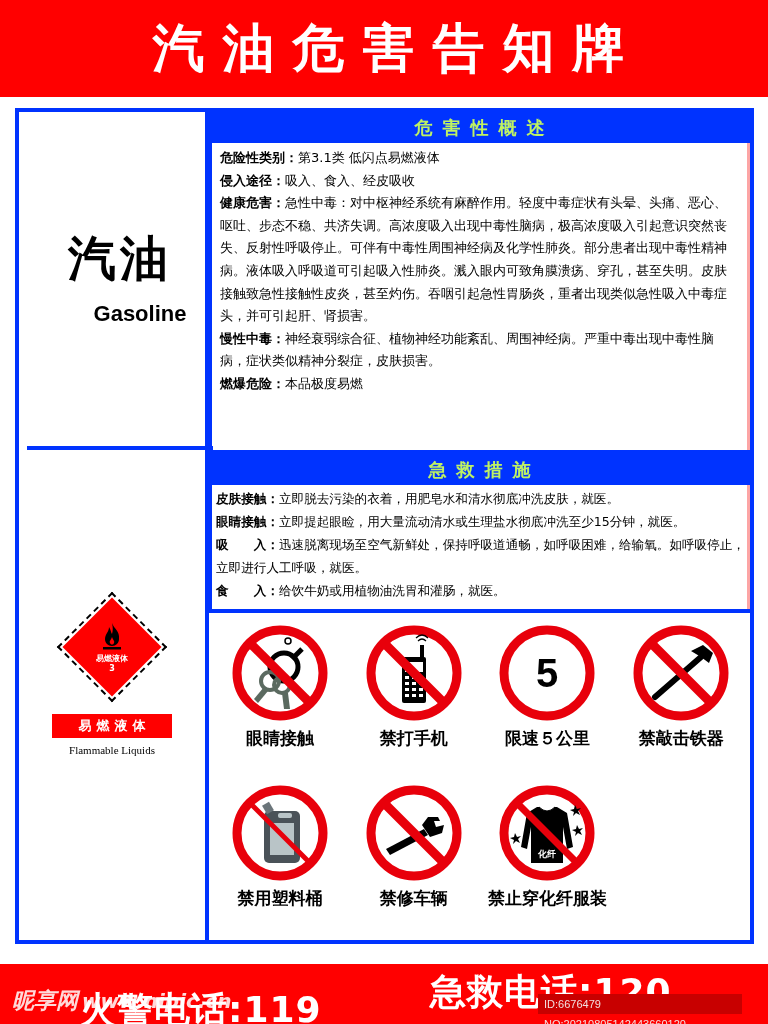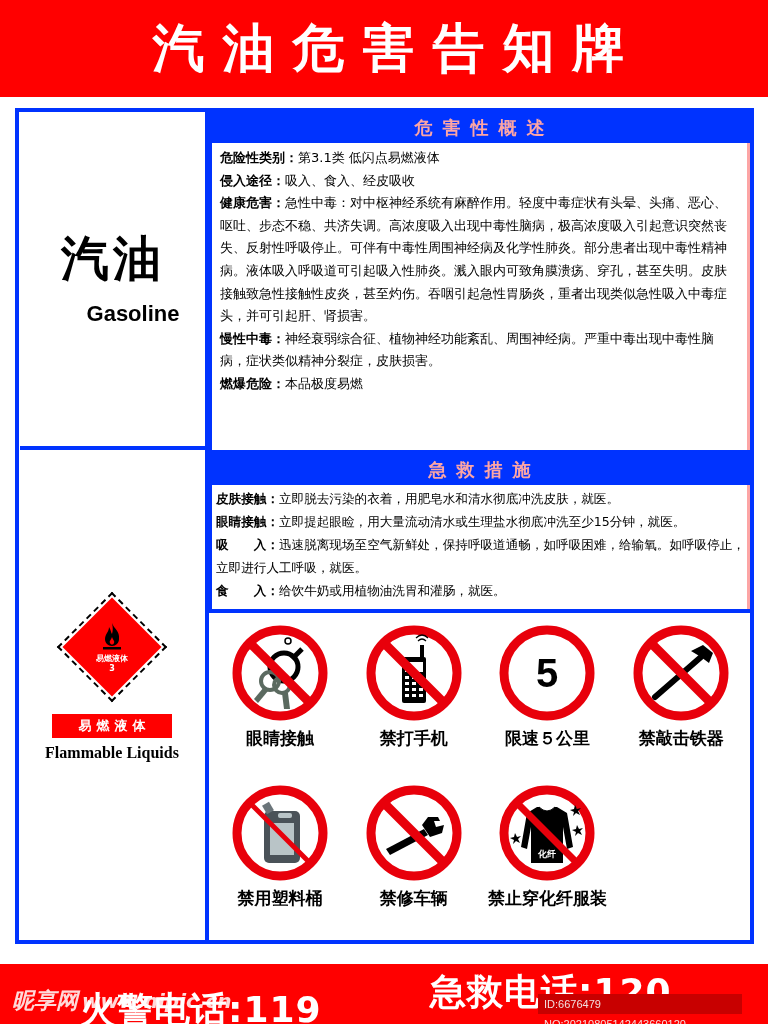--- a/index.html
+++ b/index.html
@@ -8,41 +8,41 @@
 
   .title-bar { position: absolute; left: 0; top: 0; width: 768px; height: 97px; background: #ff0000;
     display: flex; align-items: center; justify-content: center; padding-left: 9px; }
   .title-bar .t { color: #fff; font-size: 52px; font-weight: bold; letter-spacing: 18px; padding-left: 18px; }
 
   .frame { position: absolute; left: 15px; top: 108px; width: 739px; height: 836px;
     border: 4px solid #0033ff; background: #fff; }
 
   .left-col { position: absolute; left: 0; top: 0; width: 190px; height: 100%;
     border-right: 4px solid #0033ff; }
-  .left-top { position: absolute; left: 1px; top: 0; width: 100%; height: 338px;
+  .left-top { position: absolute; left: 8px; top: 0; width: 100%; height: 338px;
     border-bottom: 4px solid #0033ff; display: flex; flex-direction: column; align-items: center; justify-content: center; }
   .left-top .cn { font-size: 48px; font-weight: bold; letter-spacing: 4px; margin-top: -4px; }
   .left-top .en { font-size: 22px; font-weight: bold; margin-top: 10px; font-family: "Liberation Sans", sans-serif; margin-left: 40px; }
 
   .hazard-block { position: absolute; left: 0; top: 480px; width: 186px; text-align: center; }
   .diamond-wrap { position: relative; width: 110px; height: 110px; margin: 0 auto; }
   .diamond-outer { position: absolute; left: 16px; top: 16px; width: 78px; height: 78px; transform: rotate(45deg);
     border: 2px dashed #000; }
   .diamond { position: absolute; left: 20px; top: 20px; width: 70px; height: 70px; transform: rotate(45deg);
     background: #ff0000; }
   .diamond-content { position: absolute; left: 0; top: 0; width: 110px; height: 110px; display: flex; flex-direction: column;
     align-items: center; justify-content: center; }
   .diamond-content .lbl { color: #fff; font-size: 8px; font-weight: bold; margin-top: 2px; }
   .diamond-content .num { color: #fff; font-size: 8px; font-weight: bold; }
   .hz-label { display: inline-block; margin-top: 12px; background: #ff0000; color: #fff; font-size: 13px; font-weight: bold;
     letter-spacing: 5px; padding: 3px 0 3px 5px; width: 120px; }
-  .hz-en { margin-top: 6px; font-family: "Liberation Serif", serif; font-size: 16px; font-weight: bold; }
+  .hz-en { margin-top: 6px; font-family: "Liberation Serif", serif; font-size: 11px; font-weight: normal; }
 
   .right-col { position: absolute; left: 190px; top: 0; width: 541px; height: 100%; }
-  .sec-head { height: 31px; background: #0033ff; color: #fca5a5; font-weight: bold; font-size: 18px; letter-spacing: 10px;
+  .sec-head { height: 31px; background: #0033ff; color: #bef264; font-weight: bold; font-size: 18px; letter-spacing: 10px;
     display: flex; align-items: center; justify-content: center; padding-left: 10px; text-align: right; }
   .sec-body { border-left: 3px solid #0033ff; border-right: 3px solid #fca5a5; padding: 4px 8px 2px 8px;
     font-size: 13px; line-height: 22.6px; }
   .sec-body b { font-weight: bold; }
   .sec1 .sec-body { height: 307px; }
   .sec2 { margin-top: 0; border-top: 4px solid #0033ff; }
   .sec2 .sec-body { height: 128px; padding: 2px 2px 2px 4px; font-size: 12.6px; line-height: 23px; }
 
   .signs { position: absolute; left: 0; top: 497px; width: 541px; height: 331px; border-top: 4px solid #0033ff; }
   .sign-grid { display: grid; grid-template-columns: repeat(4, 1fr); grid-template-rows: 160px 160px; padding: 10px 2px 0 4px; }

